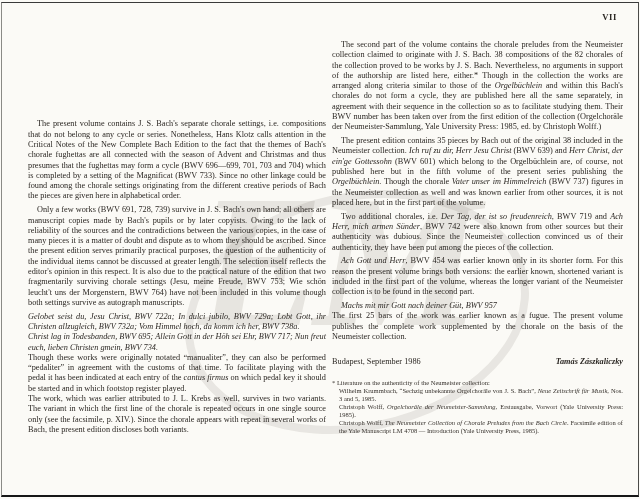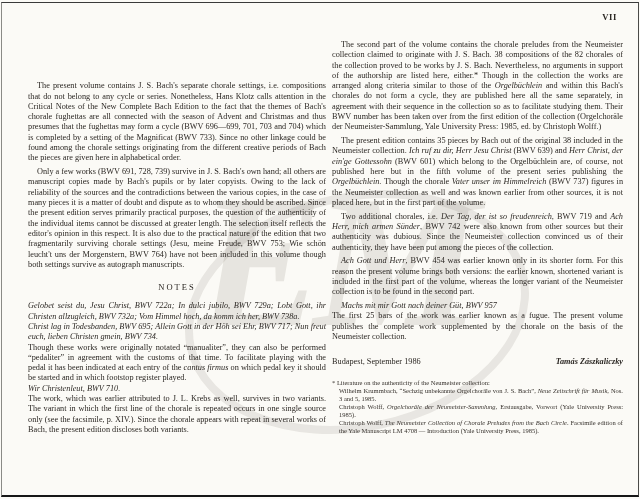--- a/index.html
+++ b/index.html
@@ -68,25 +68,23 @@
 
   <div class="frame"></div>
 
   <div class="page-number">VII</div>
 
   <div class="columns">
     <div class="col col-left">
       <div id="left-blocks">
           <div class="blk para"><span>The present volume contains J. S. Bach's separate chorale settings, i.e. compositions that do not belong to any cycle or series. Nonetheless, Hans Klotz calls attention in the Critical Notes of the New Complete Bach Edition to the fact that the themes of Bach's chorale fughettas are all connected with the season of Advent and Christmas and thus presumes that the fughettas may form a cycle (BWV 696—699, 701, 703 and 704) which is completed by a setting of the Magnificat (BWV 733). Since no other linkage could be found among the chorale settings originating from the different creative periods of Bach the pieces are given here in alphabetical order.</span></div>
           <div class="blk para"><span>Only a few works (BWV 691, 728, 739) survive in J. S. Bach's own hand; all others are manuscript copies made by Bach's pupils or by later copyists. Owing to the lack of reliability of the sources and the contradictions between the various copies, in the case of many pieces it is a matter of doubt and dispute as to whom they should be ascribed. Since the present edition serves primarily practical purposes, the question of the authenticity of the individual items cannot be discussed at greater length. The selection itself reflects the editor's opinion in this respect. It is also due to the practical nature of the edition that two fragmentarily surviving chorale settings (Jesu, meine Freude, BWV 753; Wie schön leucht't uns der Morgenstern, BWV 764) have not been included in this volume though both settings survive as autograph manuscripts.</span></div>
-          <div class="blk heading"><span>NOTES</span></div>
           <div class="blk note-title"><span>Gelobet seist du, Jesu Christ, BWV 722a; In dulci jubilo, BWV 729a; Lobt Gott, ihr Christen allzugleich, BWV 732a; Vom Himmel hoch, da komm ich her, BWV 738a.</span></div>
           <div class="blk note-title"><span>Christ lag in Todesbanden, BWV 695; Allein Gott in der Höh sei Ehr, BWV 717; Nun freut euch, lieben Christen gmein, BWV 734.</span></div>
           <div class="blk note-body"><span>Though these works were originally notated “manualiter”, they can also be performed “pedaliter” in agreement with the customs of that time. To facilitate playing with the pedal it has been indicated at each entry of the </span><span class="it">cantus firmus</span><span> on which pedal key it should be started and in which footstop register played.</span></div>
-          <div class="blk note-title"><span>Wir Christenleut, BWV 710.</span></div>
           <div class="blk note-body"><span>The work, which was earlier attributed to J. L. Krebs as well, survives in two variants. The variant in which the first line of the chorale is repeated occurs in one single source only (see the facsimile, p. XIV.). Since the chorale appears with repeat in several works of Bach, the present edition discloses both variants.</span></div>
         </div>
     </div>
     <div class="col col-right">
       <div id="right-blocks">
           <div class="blk para"><span>The second part of the volume contains the chorale preludes from the Neumeister collection claimed to originate with J. S. Bach. 38 compositions of the 82 chorales of the collection proved to be works by J. S. Bach. Nevertheless, no arguments in support of the authorship are listed here, either.* Though in the collection the works are arranged along criteria similar to those of the </span><span class="it">Orgelbüchlein</span><span> and within this Bach's chorales do not form a cycle, they are published here all the same separately, in agreement with their sequence in the collection so as to facilitate studying them. Their BWV number has been taken over from the first edition of the collection (Orgelchoräle der Neumeister-Sammlung, Yale University Press: 1985, ed. by Christoph Wolff.)</span></div>
           <div class="blk para"><span>The present edition contains 35 pieces by Bach out of the original 38 included in the Neumeister collection. </span><span class="it">Ich ruf zu dir, Herr Jesu Christ</span><span> (BWV 639) and </span><span class="it">Herr Christ, der ein'ge Gottessohn</span><span> (BWV 601) which belong to the Orgelbüchlein are, of course, not published here but in the fifth volume of the present series publishing the </span><span class="it">Orgelbüchlein</span><span>. Though the chorale </span><span class="it">Vater unser im Himmelreich</span><span> (BWV 737) figures in the Neumeister collection as well and was known earlier from other sources, it is not placed here, but in the first part of the volume.</span></div>
           <div class="blk para"><span>Two additional chorales, i.e. </span><span class="it">Der Tag, der ist so freudenreich</span><span>, BWV 719 and </span><span class="it">Ach Herr, mich armen Sünder</span><span>, BWV 742 were also known from other sources but their authenticity was dubious. Since the Neumeister collection convinced us of their authenticity, they have been put among the pieces of the collection.</span></div>
           <div class="blk para"><span class="it">Ach Gott und Herr</span><span>, BWV 454 was earlier known only in its shorter form. For this reason the present volume brings both versions: the earlier known, shortened variant is included in the first part of the volume, whereas the longer variant of the Neumeister collection is to be found in the second part.</span></div>
           <div class="blk para-title"><span class="it">Machs mit mir Gott nach deiner Güt</span><span>, BWV 957</span></div>

